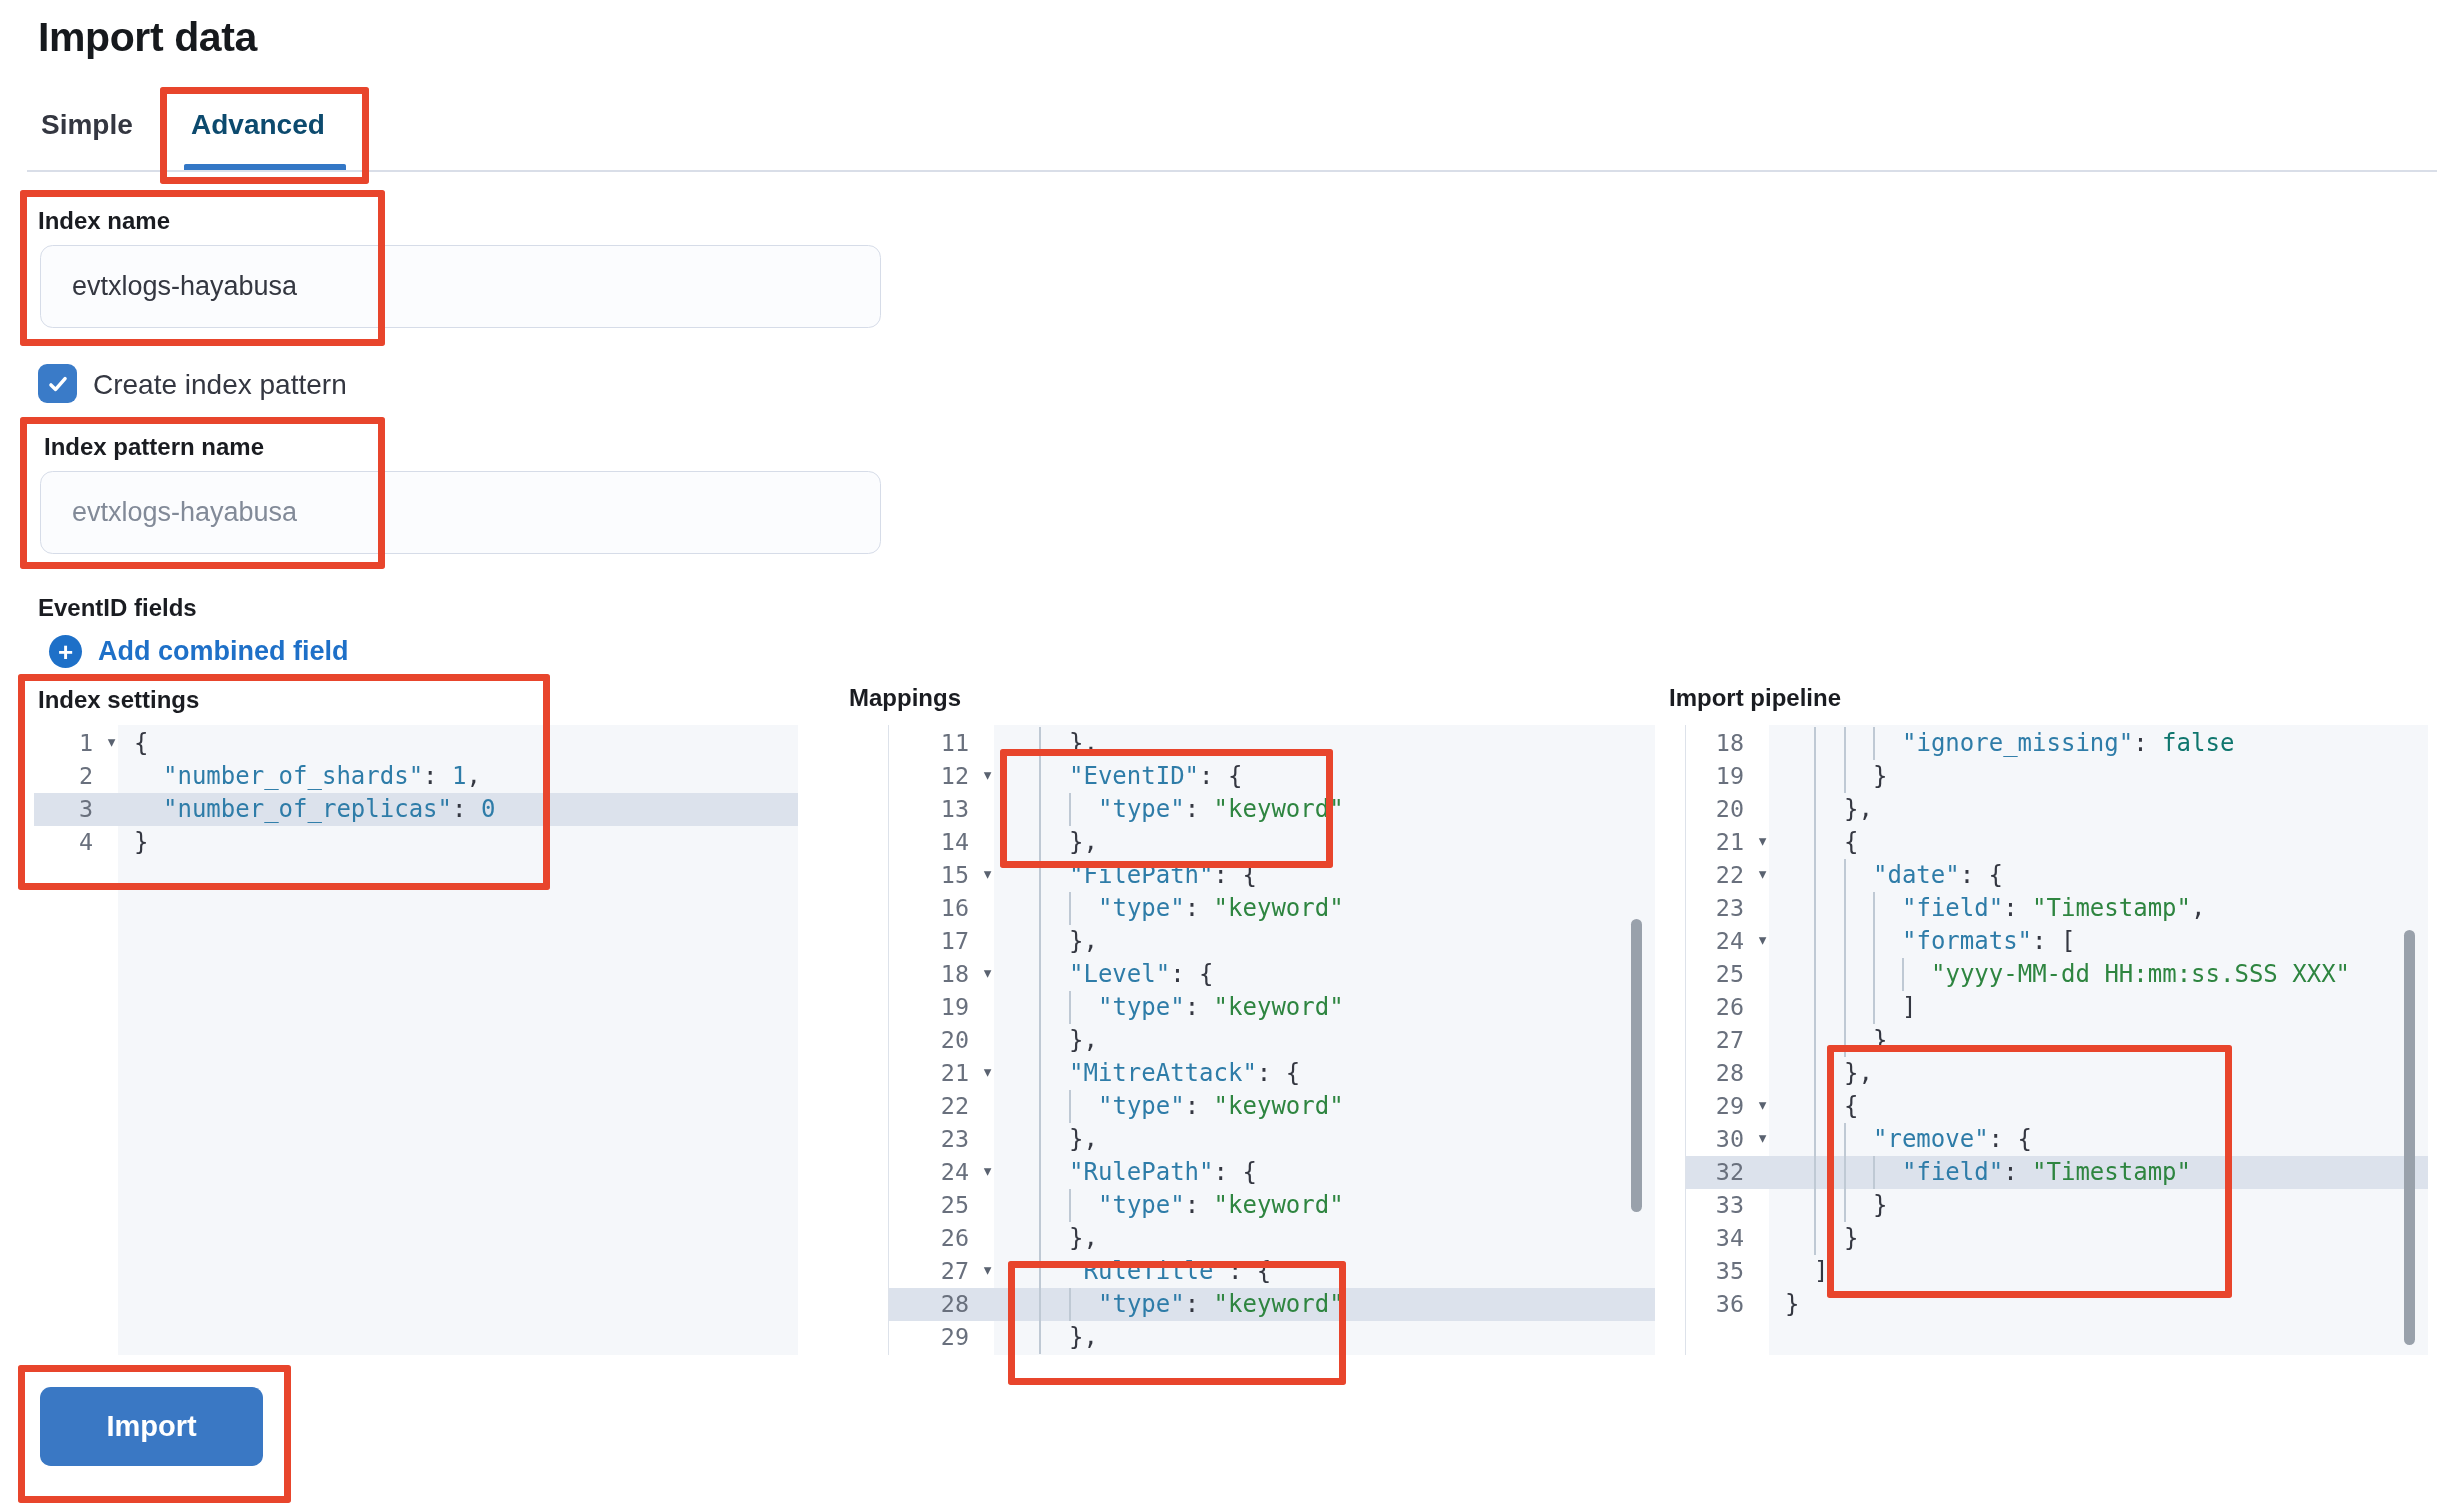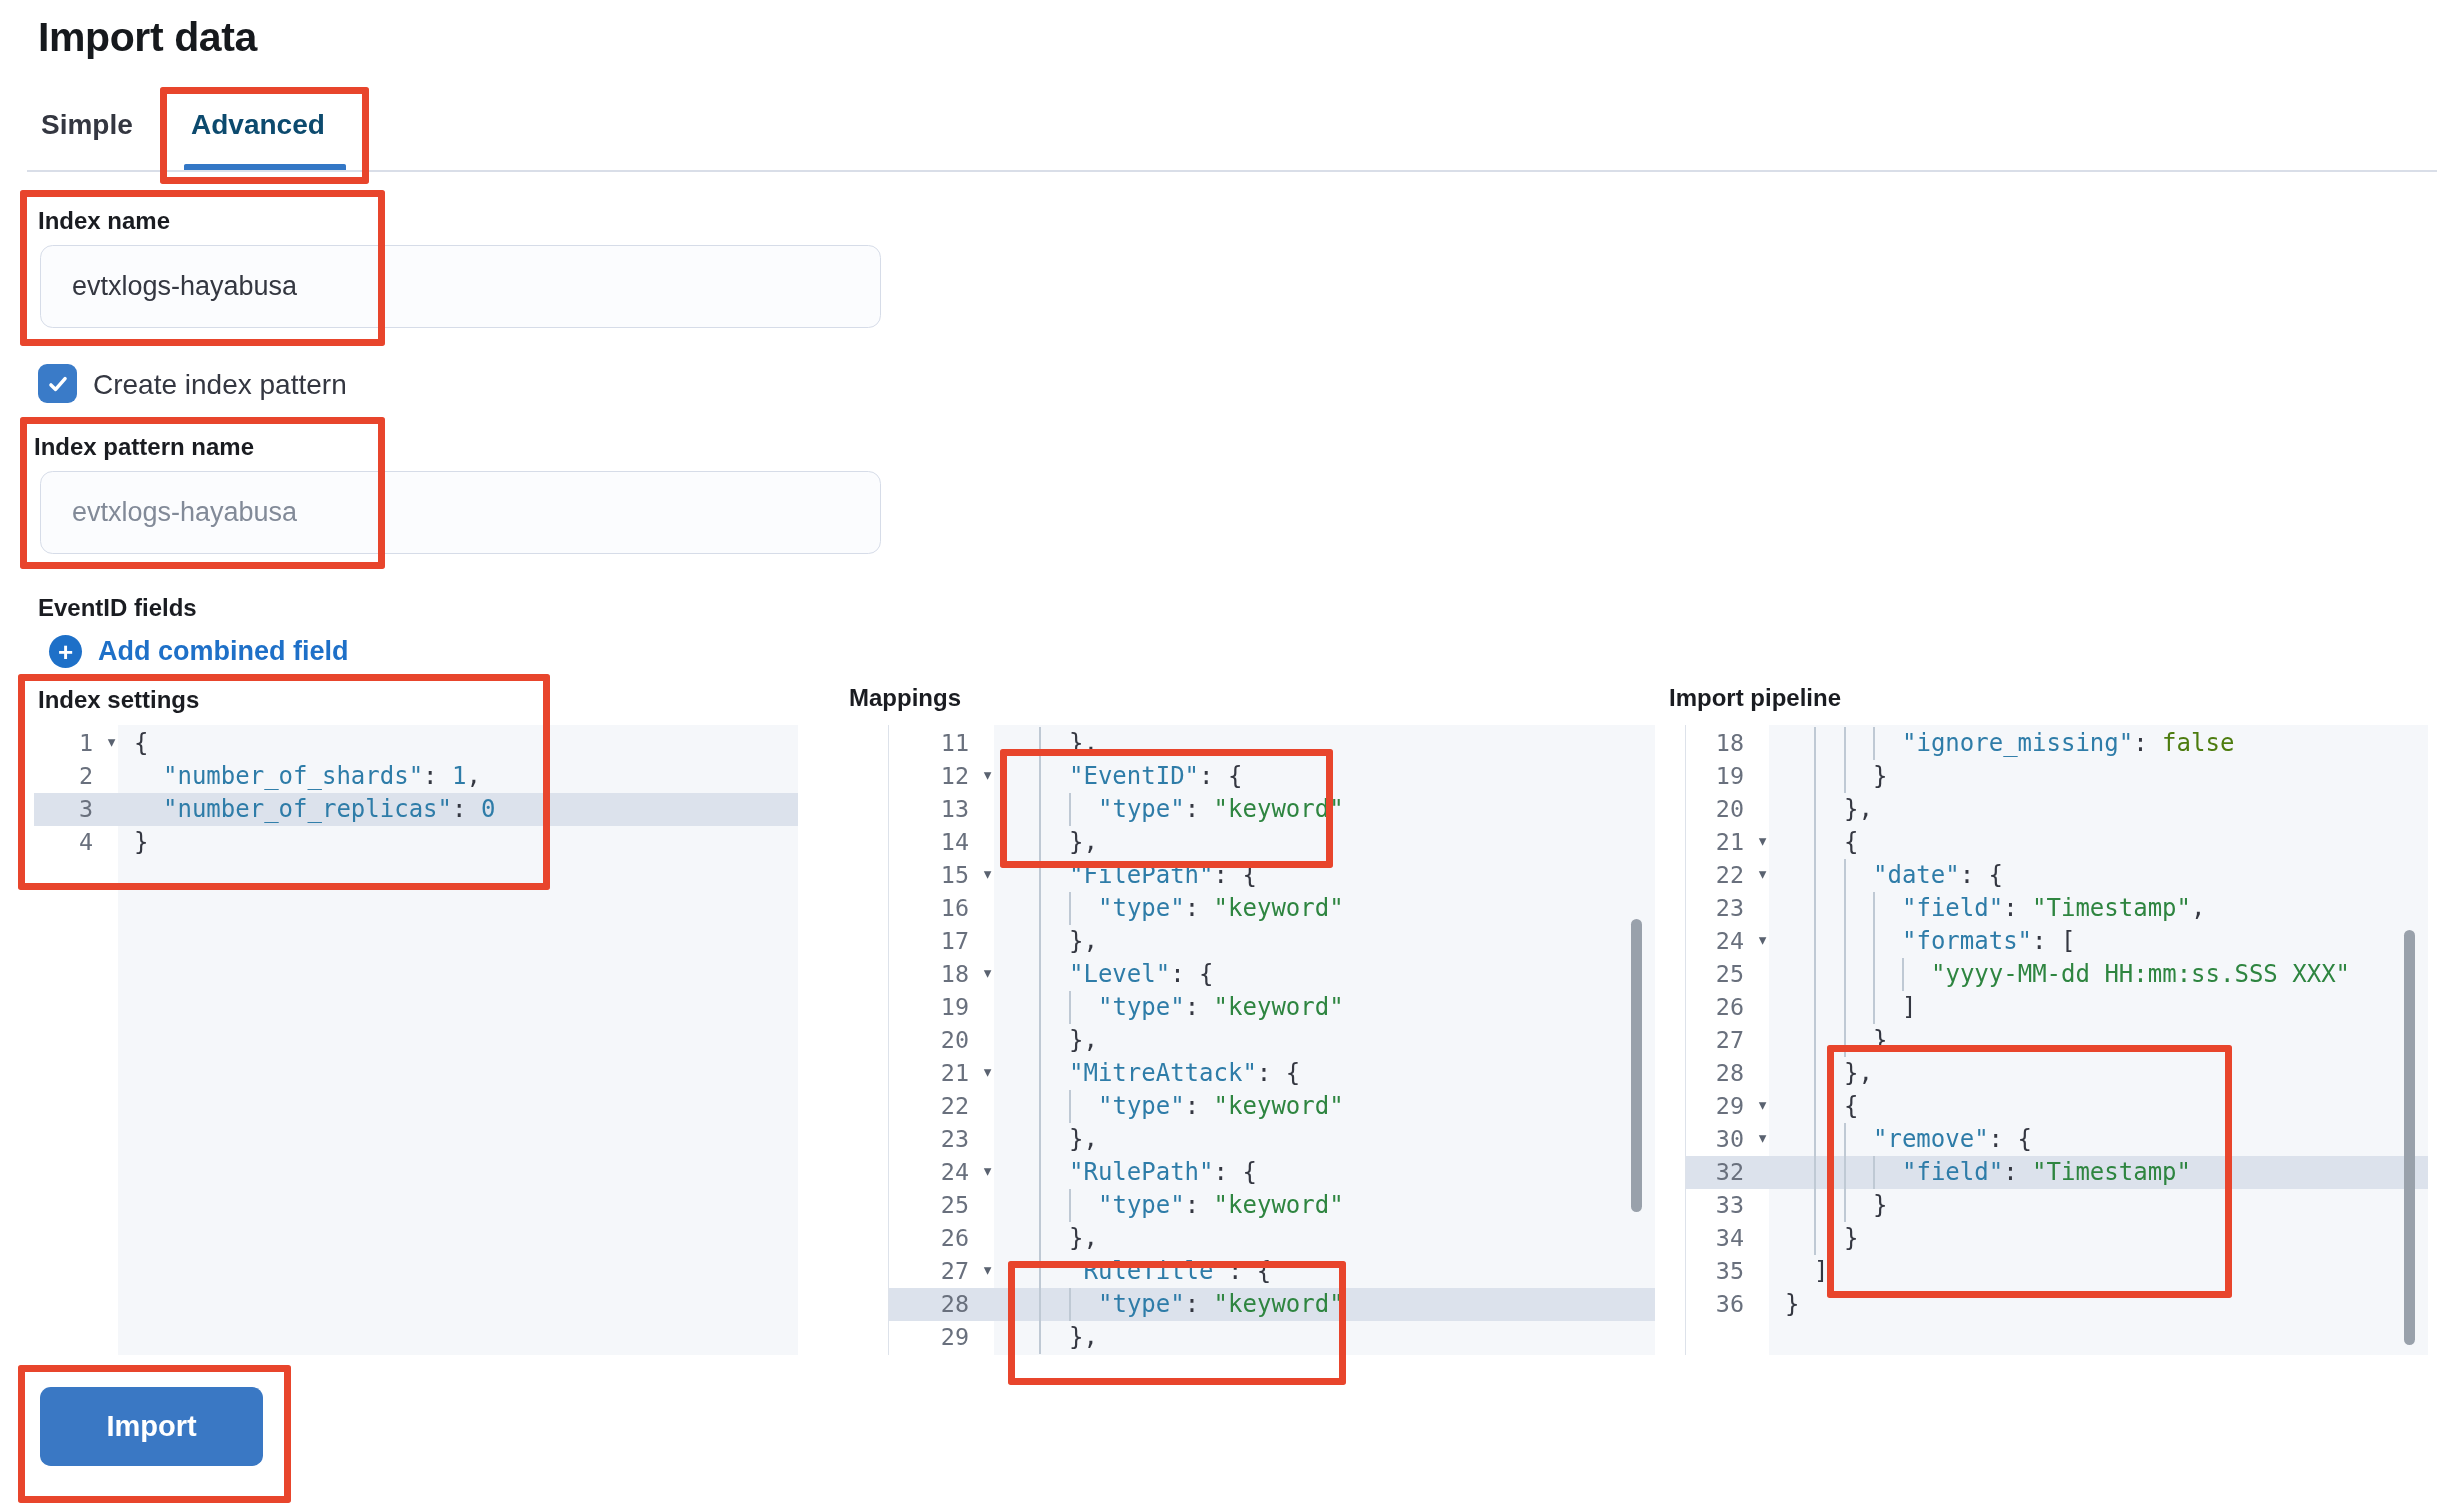--- a/index.html
+++ b/index.html
@@ -9,21 +9,21 @@
   .page-title{position:absolute;left:38px;top:14.4px;font-size:41px;font-weight:800;color:#16191d;letter-spacing:-0.4px}
 
   .tab{position:absolute;top:109px;font-size:28px;font-weight:700;cursor:pointer}
   .tab-simple{left:41px;color:#343741}
   .tab-advanced{left:191px;color:#0c4a6e}
   .tab-underline{position:absolute;left:184px;top:164px;width:162px;height:8px;background:#3377c6;border-radius:1.8px}
   .divider{position:absolute;left:27px;top:170px;width:2411px;height:1.8px;background:#d9dee8}
 
   .form-label{position:absolute;font-size:24px;font-weight:700;color:#1a1c21;white-space:nowrap}
   #lbl-index-name{left:38px;top:207px}
-  #lbl-index-pattern{left:34px;top:433px}
+  #lbl-index-pattern{left:44px;top:433px}
   #lbl-combined{left:38px;top:594px}
   #lbl-settings{left:38px;top:686px}
   #lbl-mappings{left:849px;top:684px}
   #lbl-ingest{left:1669px;top:684px}
 
   .text-input{position:absolute;left:40px;width:841px;height:83px;border:1.8px solid #d6dce8;border-radius:12.6px;
               background:#fbfcfe;font-size:27px;color:#343741;padding:0 18px 0 31px;font-family:"Liberation Sans",sans-serif;
               box-sizing:border-box;outline:none}
   #input-index-name{top:245px}
   #input-index-pattern{top:471px}
@@ -49,21 +49,21 @@
   .gutter-cell{width:var(--gw);box-sizing:border-box;padding-right:25px;height:100%;position:relative;flex:none;
                display:flex;align-items:center;justify-content:flex-end}
   .lnum{font-family:"DejaVu Sans Mono",monospace;font-size:23.4px;color:#69707d}
   .fold{position:absolute;right:2.7px;top:50%;transform:translateY(-55%);font-size:15.3px;color:#5a6270}
   .code-cell{position:relative;flex:1;height:100%;font-family:"DejaVu Sans Mono",monospace;font-size:24px}
   .guide{position:absolute;top:0;bottom:0;width:1.8px;background:#bfc9d4}
   .ltext{position:absolute;top:50%;transform:translateY(-50%);white-space:pre}
   .c-key{color:#2e7ca8}
   .c-str{color:#2e8540}
   .c-num{color:#2e7ca8}
-  .c-bool{color:#4d7c0f}
+  .c-bool{color:#0f766e}
   .c-punct{color:#343741}
   .sbar{position:absolute;right:12.6px;width:11.7px;border-radius:6.3px;background:#99a1ab;z-index:2}
   .ed-mappings .sbar{top:194px;height:293px}
   .ed-ingest .sbar{top:205px;height:415px}
 
   .import-btn{position:absolute;left:40px;top:1387px;width:223px;height:79px;background:#3a78c4;border:none;
               border-radius:10.8px;color:#ffffff;font-size:29px;font-weight:600;font-family:"Liberation Sans",sans-serif;cursor:pointer}
 
   .anno{position:absolute;border:7.2px solid #e8452c;border-radius:2.7px;pointer-events:none;z-index:30;box-sizing:border-box}
 </style>

